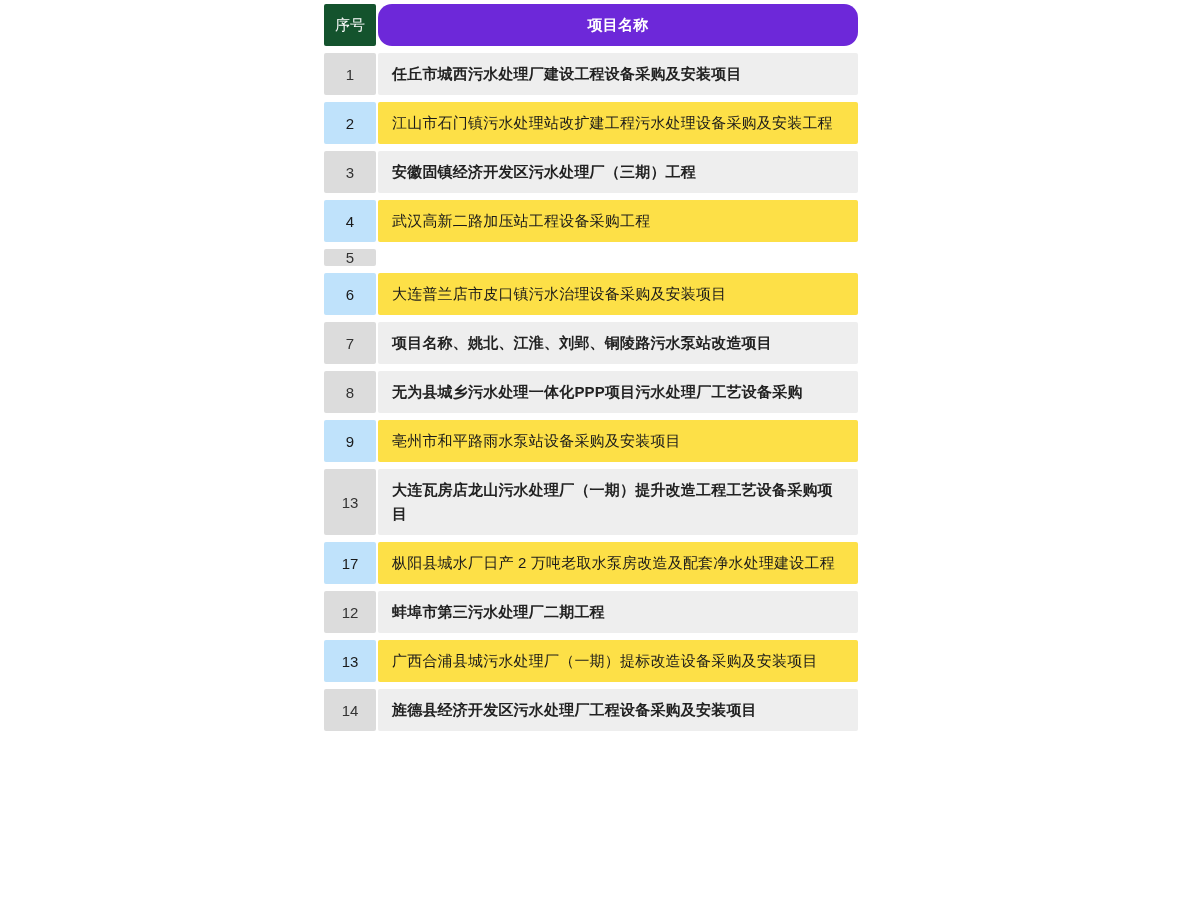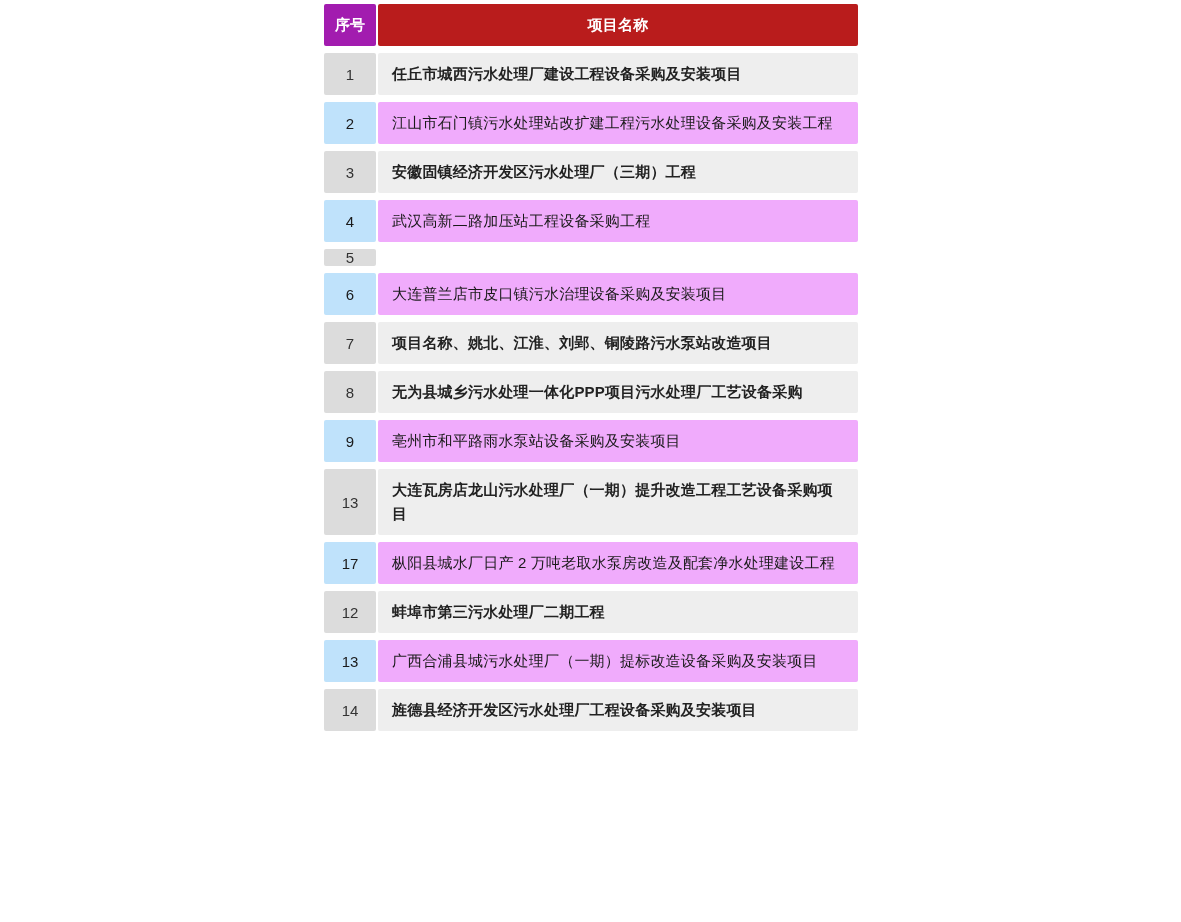--- a/index.html
+++ b/index.html
@@ -49,50 +49,51 @@
     padding: 9px 14px;
     font-size: 15px;
     line-height: 24px;
     color: #222222;
     border-radius: 2px;
     box-sizing: border-box;
     letter-spacing: 0.2px;
   }
   
   .row-header .cell-no {
-    background: #a21caf;
+    background: #14532d;
     color: #ffffff;
-    font-weight: bold;
+    font-weight: normal;
     font-size: 15px;
     padding: 9px 0;
   }
   .row-header .cell-name {
-    background: #b91c1c;
+    background: #6d28d9;
     color: #ffffff;
     font-weight: bold;
     justify-content: center;
     font-size: 15px;
+    border-radius: 14px;
   }
   
   .row-grey .cell-no {
     background: #dcdcdc;
     color: #333333;
   }
   .row-grey .cell-name {
     background: #eeeeee;
     color: #222222;
     font-weight: bold;
   }
   
   .row-blue .cell-no {
     background: #bfe2fb;
     color: #1a1a1a;
   }
   .row-blue .cell-name {
-    background: #f0abfc;
+    background: #fde047;
     color: #1a1a1a;
   }
   .one-line { }
   .two-line { }
 </style>
 </head>
 <body>
 
 <div class="sheet">
   <div class="table-wrap">

